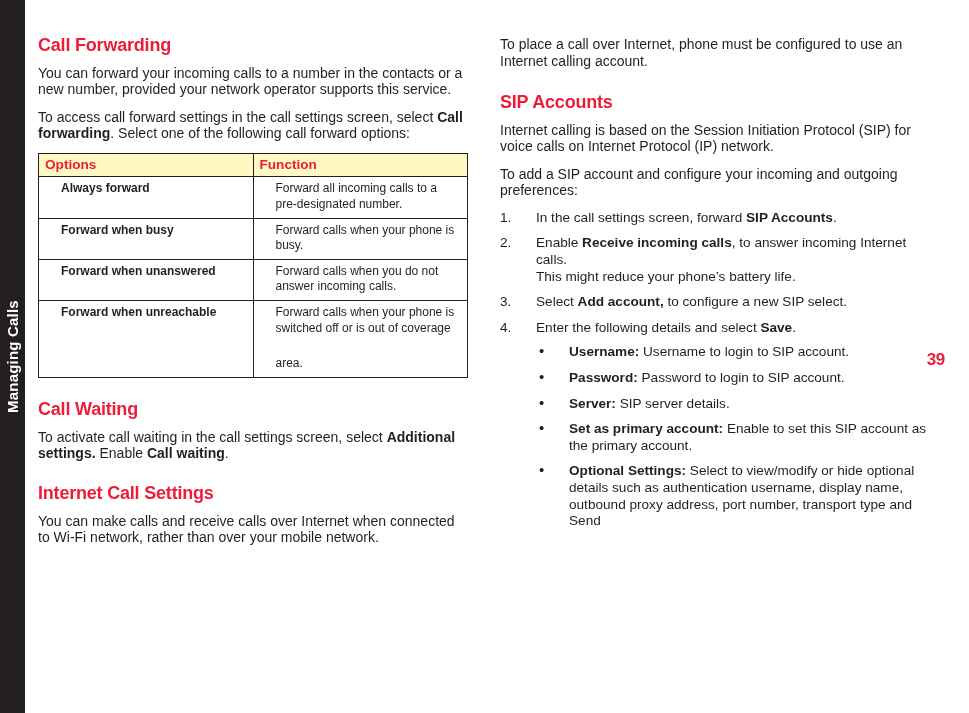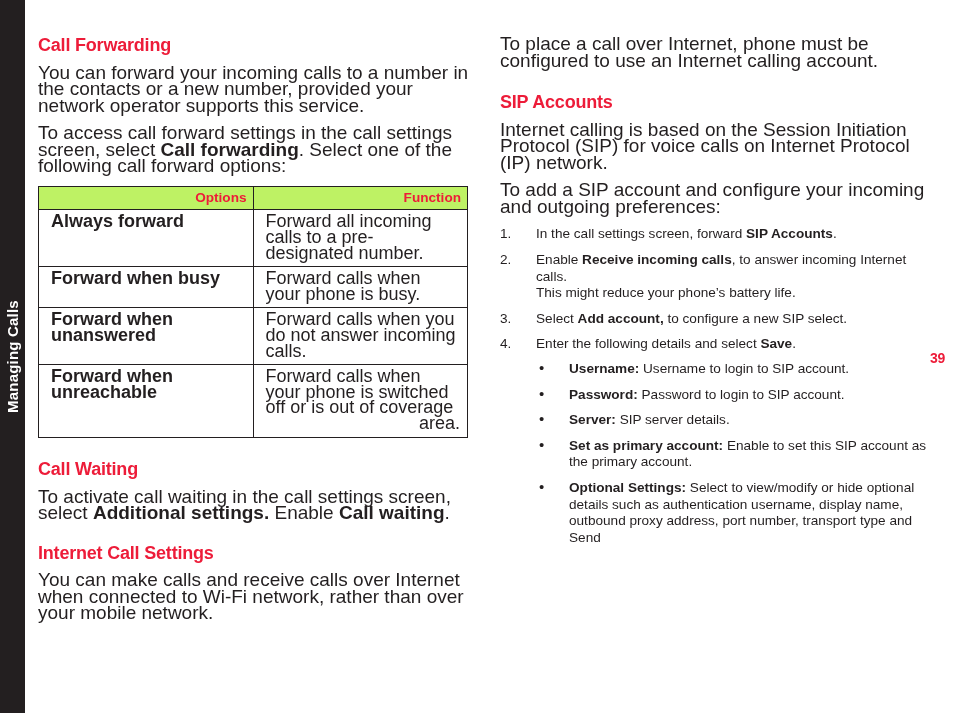--- a/index.html
+++ b/index.html
@@ -57,52 +57,52 @@
     font-size: 18px;
     margin: 0 0 10px 0;
     letter-spacing: -0.2px;
     line-height: 1.05;
   }
   .col-right h2.sec { margin-top: 24px; }
   .col-left  h2.sec.spaced { margin-top: 22px; }
 
   p.body {
     margin: 0 0 11px 0;
-    font-size: 19px;
+    font-size: 14px;
     line-height: 16.5px;
     color: #231f20;
   }
   p.body:last-child { margin-bottom: 0; }
   b, .b { font-weight: bold; }
 
   
   table.opt {
     border-collapse: collapse;
     width: 430px;
     margin: 6px 0 4px 0;
     table-layout: fixed;
   }
   table.opt th, table.opt td {
     border: 1.5px solid #231f20;
-    padding: 4px 7px 5px 12px;
+    padding: 4px 7px 5px 22px;
     vertical-align: top;
-    font-size: 18px;
+    font-size: 12px;
     line-height: 15.6px;
     color: #231f20;
   }
   table.opt th {
-    background: #bef264;
+    background: #fef9c3;
     color: #ed1c39;
-    text-align: right;
+    text-align: left;
     font-weight: bold;
     font-size: 13.6px;
     padding: 3px 6px 4px 6px;
   }
   table.opt td.opt-name { font-weight: bold; width: 140px; }
-  table.opt td .extra-line { display: block; margin-top: 0; text-align: right; }
+  table.opt td .extra-line { display: block; margin-top: 20px; }
 
   
   ol.steps {
     margin: 0; padding: 0;
     list-style: none;
     counter-reset: stepnum;
   }
   ol.steps > li {
     position: relative;
     padding-left: 36px;
@@ -144,21 +144,21 @@
   ul.bullets > li:last-child { margin-bottom: 0; }
 
   
   .page-number {
     position: absolute;
     right: 24px;
     top: 350px;
     color: #ed1c39;
     font-family: "Liberation Sans Narrow", "Liberation Sans", sans-serif;
     font-weight: bold;
-    font-size: 14px;
+    font-size: 17px;
     letter-spacing: -0.3px;
   }
 </style>
 </head>
 <body>
 
 <div class="page">
 
   <div class="side-tab">
     <div class="side-tab-label">Managing Calls</div>

